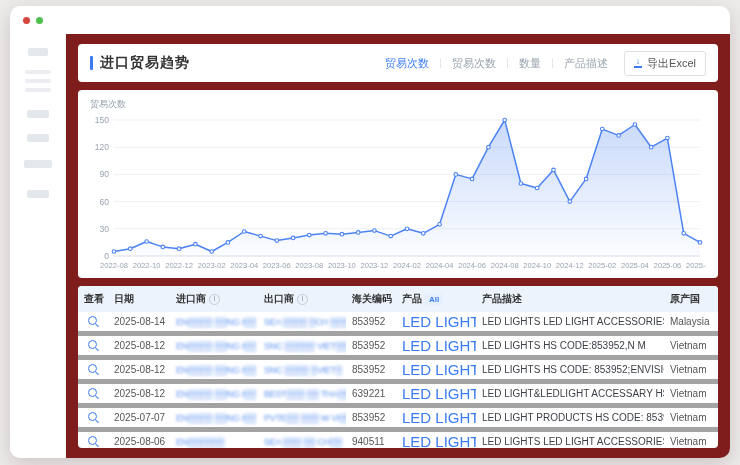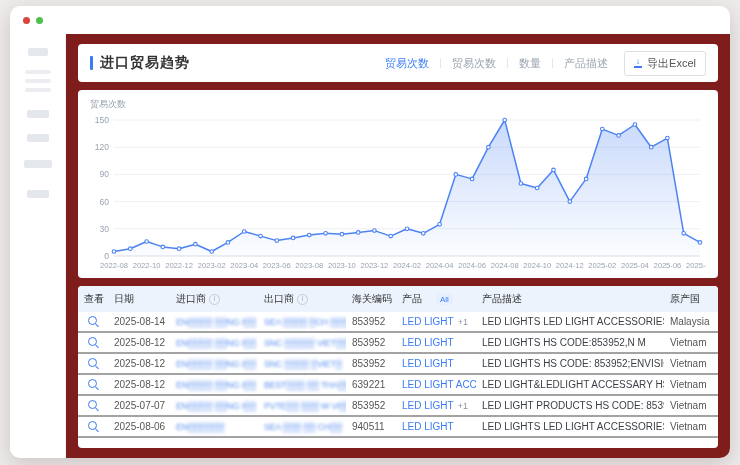--- a/index.html
+++ b/index.html
@@ -24,27 +24,27 @@
   .tab.active{color:#3b7cf6}
   .sep{width:1px;height:10px;background:#e3e6ea;margin:0 11px}
   .export-btn{margin-left:16px;display:flex;align-items:center;gap:5px;border:1px solid #dcdfe4;border-radius:3px;
               padding:4px 9px;font-size:11px;color:#555;background:#fff;cursor:pointer;white-space:nowrap}
   .dl-icon{display:inline-flex;flex-direction:column;align-items:center;color:#3b7cf6;font-size:9px;line-height:7px}
   .dl-icon::after{content:"";width:8px;height:1.4px;background:#3b7cf6;margin-top:1px}
   .chart-card{height:188px;padding:7px 10px 2px;margin-bottom:8px;flex:none}
   .ylabel{font-size:9px;color:#98a1ae;margin:1px 0 1px 2px}
   .table-card{flex:1;overflow:hidden}
   table{width:100%;border-collapse:collapse;table-layout:fixed;font-size:10px}
-  thead th{background:#ecf3fd;color:#333;font-weight:400;text-align:left;padding:6px 6px;font-size:10px;white-space:nowrap;overflow:hidden}
-  tbody td{padding:0 6px;height:19px;border-bottom:2px solid #a3a3a3;color:#555;white-space:nowrap;overflow:hidden}
+  thead th{background:#ecf3fd;color:#333;font-weight:700;text-align:left;padding:6px 6px;font-size:10px;white-space:nowrap;overflow:hidden}
+  tbody td{padding:0 6px;height:19px;border-bottom:5px solid #a3a3a3;color:#555;white-space:nowrap;overflow:hidden}
   .redacted{color:#5b8ff0;filter:blur(1.6px);font-size:9px;letter-spacing:-.3px}
-  .product-tag{color:#3b7cf6;font-size:10px}
+  .product-tag{color:#3b7cf6;font-size:15px}
   .product-extra{color:#8a93a3;font-size:9px;margin-left:4px}
   .desc-cell{color:#3a3f46}
-  .badge{display:inline-block;background:#e6efff;color:#3b7cf6;font-size:8px;padding:0 4px;border-radius:2px;margin-left:14px;line-height:11px;vertical-align:middle}
+  .badge{display:inline-block;background:#e6efff;color:#3b7cf6;font-size:8px;padding:0 4px;border-radius:2px;margin-left:3px;line-height:11px;vertical-align:middle}
   .info-icon{display:inline-block;width:9px;height:9px;border:1px solid #c3cbd6;border-radius:50%;font-size:7px;line-height:8px;text-align:center;color:#a6afbd;margin-left:3px;vertical-align:middle}
   .mag{display:inline-block;width:7px;height:7px;border:1.3px solid #3b7cf6;border-radius:50%;position:relative;cursor:pointer;margin-left:4px}
   .mag::after{content:"";position:absolute;width:4px;height:1.3px;background:#3b7cf6;right:-3px;bottom:-2px;transform:rotate(45deg)}
 </style>
 </head>
 <body>
 
 <div class="window">
   <div class="titlebar">
     <span class="dot red"></span>

